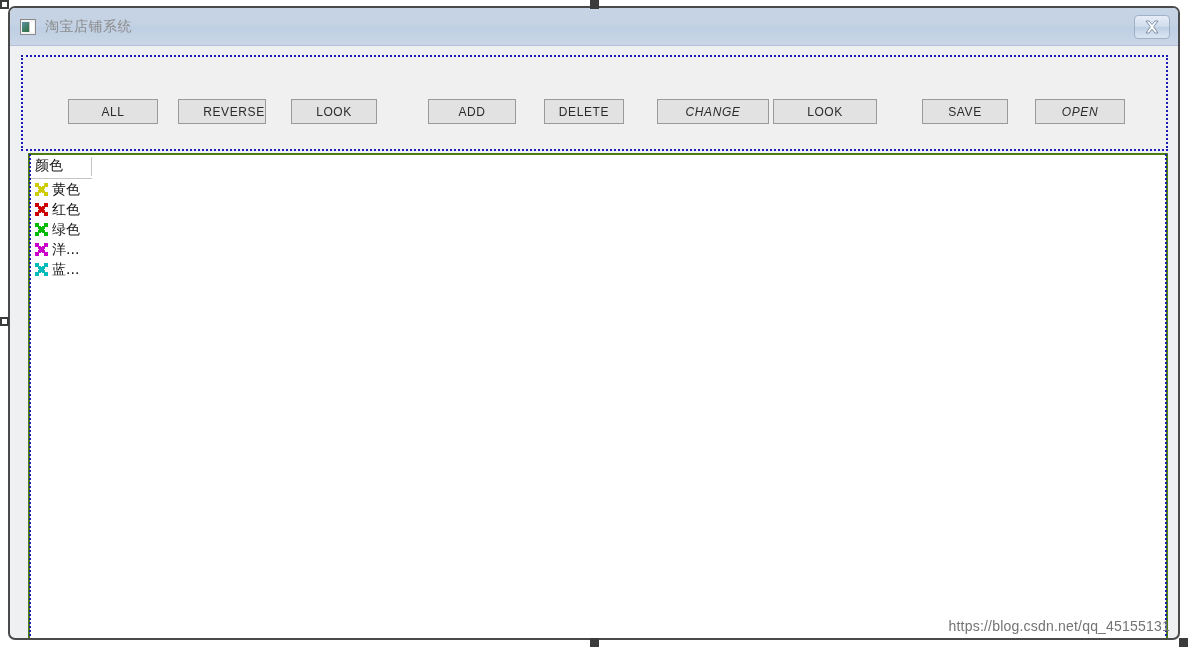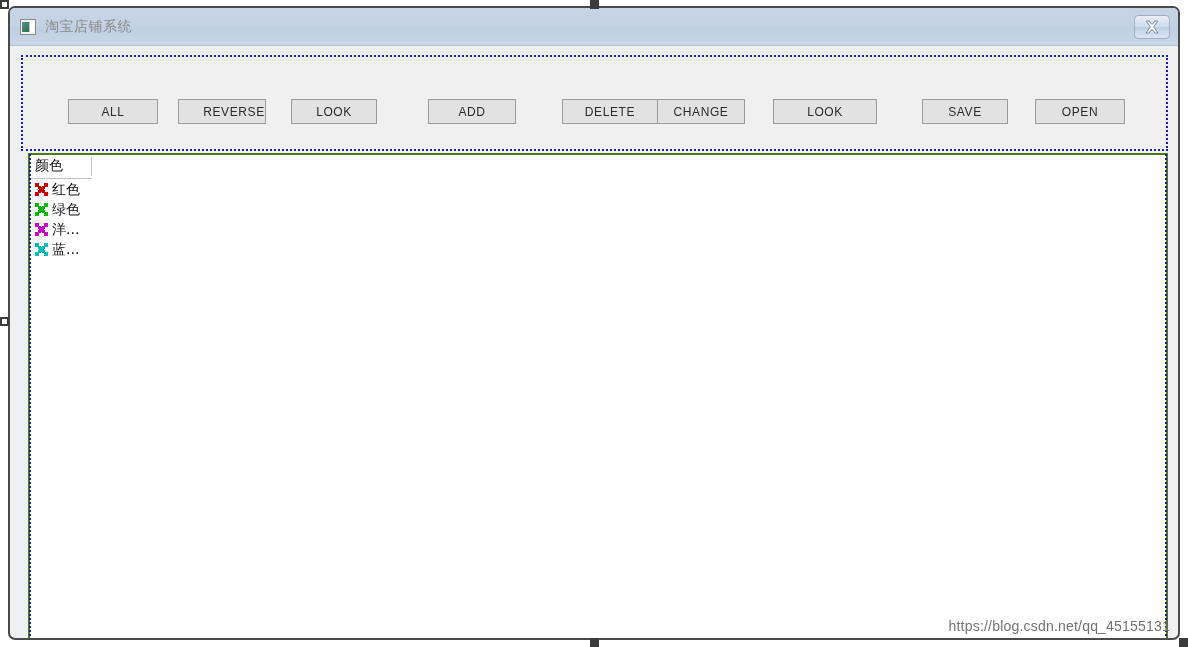--- a/index.html
+++ b/index.html
@@ -251,35 +251,51 @@
         </svg>
       </div>
     </div>
 
     <div id="toolbar-panel">
       <div id="toolbar-row">
           <div class="tb-button" style="left: 45px; width: 90px;">ALL</div>
           <div class="tb-button" style="left: 155px; width: 88px; padding-left: 24px;">REVERSE</div>
           <div class="tb-button" style="left: 268px; width: 86px;">LOOK</div>
           <div class="tb-button" style="left: 405px; width: 88px;">ADD</div>
-          <div class="tb-button" style="left: 539px; width: 96px;">DELETE</div>
-          <div class="tb-button" style="left: 634px; width: 88px;">CHANGE</div>
+          <div class="tb-button" style="left: 521px; width: 80px;">DELETE</div>
+          <div class="tb-button" style="left: 634px; width: 112px; font-style: italic;">CHANGE</div>
           <div class="tb-button" style="left: 750px; width: 104px;">LOOK</div>
           <div class="tb-button" style="left: 899px; width: 86px;">SAVE</div>
-          <div class="tb-button" style="left: 1012px; width: 90px;">OPEN</div>
+          <div class="tb-button" style="left: 1012px; width: 90px; font-style: italic;">OPEN</div>
         </div>
     </div>
 
     <div id="content-panel">
       <div id="color-table">
         <div id="table-header">
           <span class="hdr-label">颜色</span>
           <span id="col-divider"></span>
         </div>
         <div id="table-body">
+            <div class="table-row">
+              <span class="row-icon">
+                <svg width="13" height="13" viewBox="0 0 13 13">
+                  <rect x="0" y="0" width="4" height="4" fill="#cccc00"></rect>
+                  <rect x="9" y="0" width="4" height="4" fill="#cccc00"></rect>
+                  <rect x="0" y="9" width="4" height="4" fill="#cccc00"></rect>
+                  <rect x="9" y="9" width="4" height="4" fill="#cccc00"></rect>
+                  <rect x="4" y="4" width="5" height="5" fill="#cccc00"></rect>
+                  <rect x="3" y="3" width="3" height="3" fill="#cccc00"></rect>
+                  <rect x="7" y="3" width="3" height="3" fill="#cccc00"></rect>
+                  <rect x="3" y="7" width="3" height="3" fill="#cccc00"></rect>
+                  <rect x="7" y="7" width="3" height="3" fill="#cccc00"></rect>
+                </svg>
+              </span>
+              <span class="row-label">黄色</span>
+            </div>
             <div class="table-row">
               <span class="row-icon">
                 <svg width="13" height="13" viewBox="0 0 13 13">
                   <rect x="0" y="0" width="4" height="4" fill="#cc0000"></rect>
                   <rect x="9" y="0" width="4" height="4" fill="#cc0000"></rect>
                   <rect x="0" y="9" width="4" height="4" fill="#cc0000"></rect>
                   <rect x="9" y="9" width="4" height="4" fill="#cc0000"></rect>
                   <rect x="4" y="4" width="5" height="5" fill="#cc0000"></rect>
                   <rect x="3" y="3" width="3" height="3" fill="#cc0000"></rect>
                   <rect x="7" y="3" width="3" height="3" fill="#cc0000"></rect>

